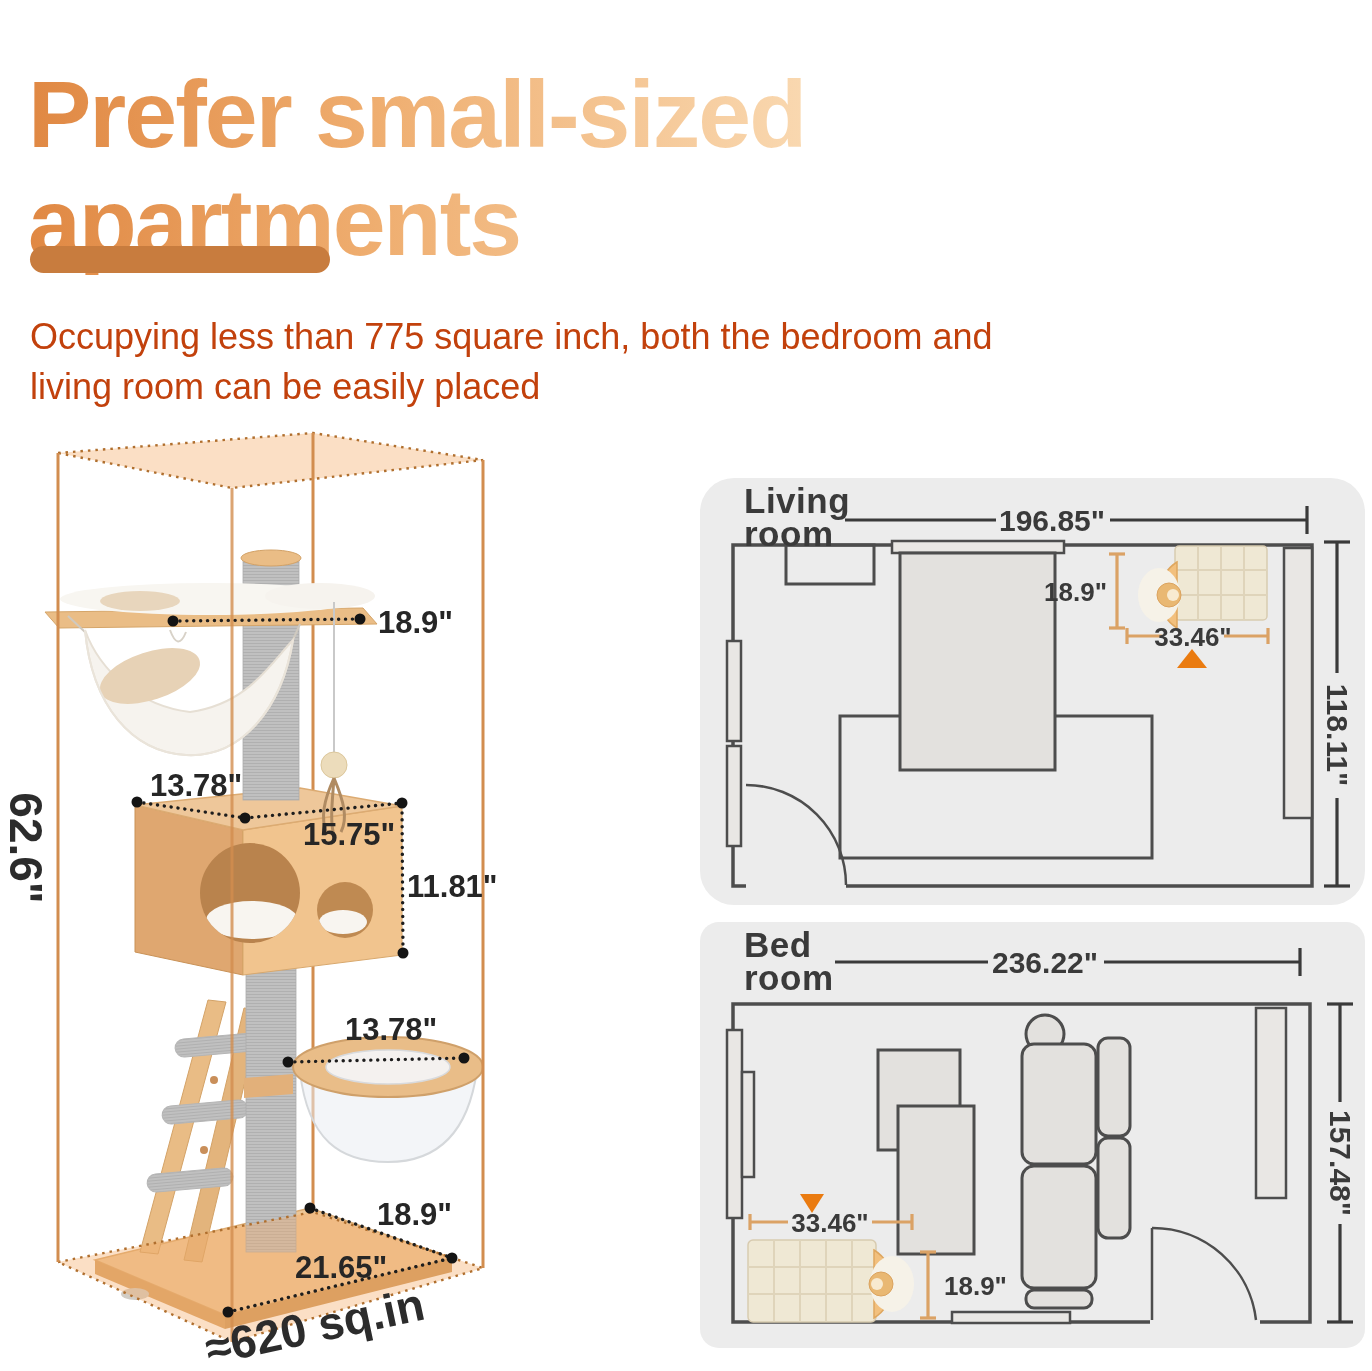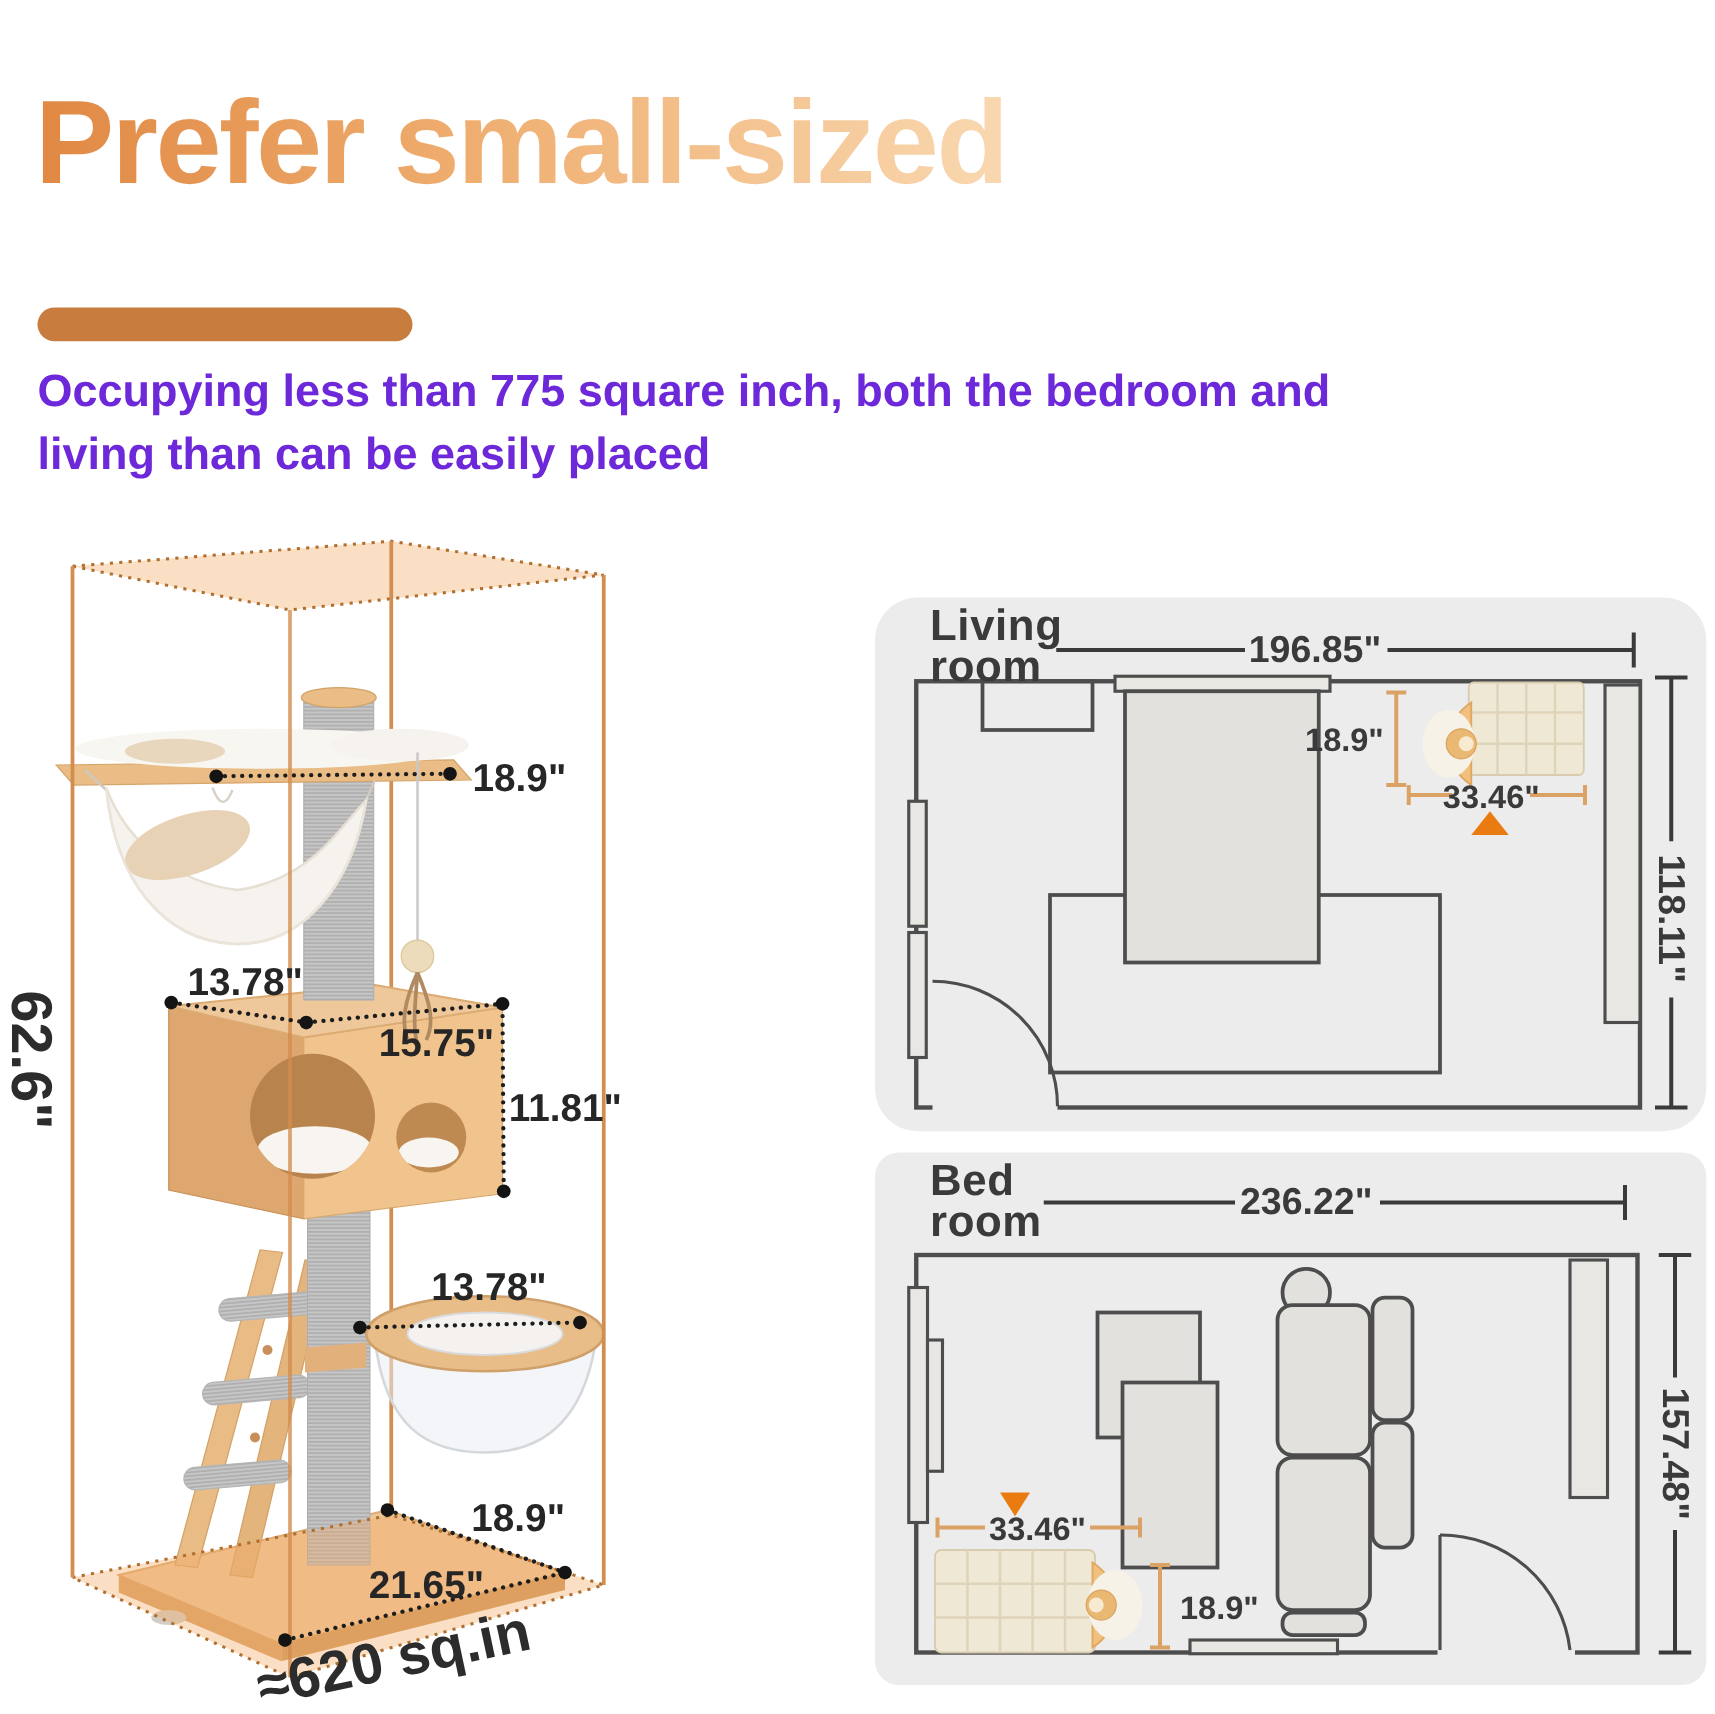--- a/index.html
+++ b/index.html
@@ -18,22 +18,22 @@
     background:linear-gradient(90deg,#e08843 0%,#efae70 45%,#f9d8b0 100%);
     -webkit-background-clip:text;background-clip:text;color:transparent;
     width:max-content;
   }
   .hero-title span{display:block;}
   .title-divider{
     position:absolute;left:30px;top:246px;width:300px;height:27px;border-radius:14px;
     background:#c87c3e;
   }
   .hero-subtitle{
-    position:absolute;left:30px;top:288px;
-    font-size:36px;line-height:50px;color:#6d28d9;font-weight:bold;
+    position:absolute;left:30px;top:312px;
+    font-size:36px;line-height:50px;color:#c2410c;font-weight:normal;
   }
   
   .room-card{
     position:absolute;left:700px;width:665px;background:#ececec;border-radius:34px;
   }
   .room-card.living{top:450px;height:427px;margin-top:28px;}
   .room-card.bed{top:922px;height:426px;border-radius:19px;}
   .card-title{
     position:absolute;left:44px;top:6px;z-index:2;
     font-size:35px;line-height:33px;font-weight:bold;color:#3a3a3a;letter-spacing:0.5px;
@@ -59,25 +59,26 @@
   .boxface{fill:rgba(244,172,103,0.38);stroke:#b06f2e;stroke-width:2.4px;stroke-dasharray:2.5 5;}
   .quilt{stroke:#dfd4ba;stroke-width:2px;}
 </style>
 </head>
 <body>
 
 <div id="stage">
 
   <h1 class="hero-title">
     <span>Prefer small-sized</span>
+    <span>apartments</span>
   </h1>
   <div class="title-divider"></div>
   <div class="hero-subtitle">
     <span style="display:block">Occupying less than 775 square inch, both the bedroom and</span>
-    <span style="display:block">living than can be easily placed</span>
+    <span style="display:block">living room can be easily placed</span>
   </div>
 
   <svg style="position:absolute;left:0;top:430px" width="690" height="941" viewBox="0 430 690 941" xmlns="http://www.w3.org/2000/svg">
     <defs>
       <pattern id="sisal" width="8" height="6" patternUnits="userSpaceOnUse">
         <rect width="8" height="6" fill="#c6c6c6"></rect>
         <path d="M0,1.5 H8 M0,4.5 H8" stroke="#b0b0b0" stroke-width="1.4"></path>
       </pattern>
       <clipPath id="holeBig">
           <circle cx="250" cy="893" r="50"></circle>

